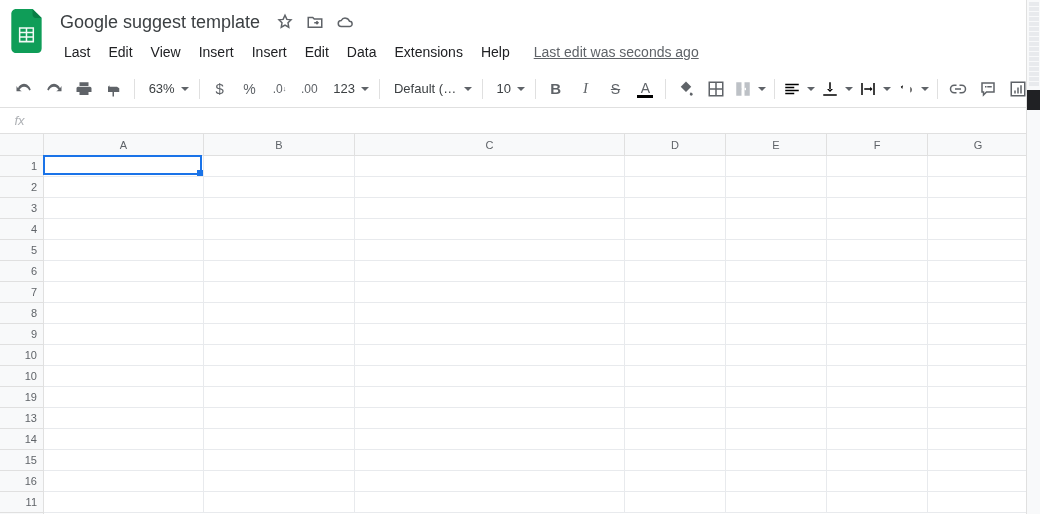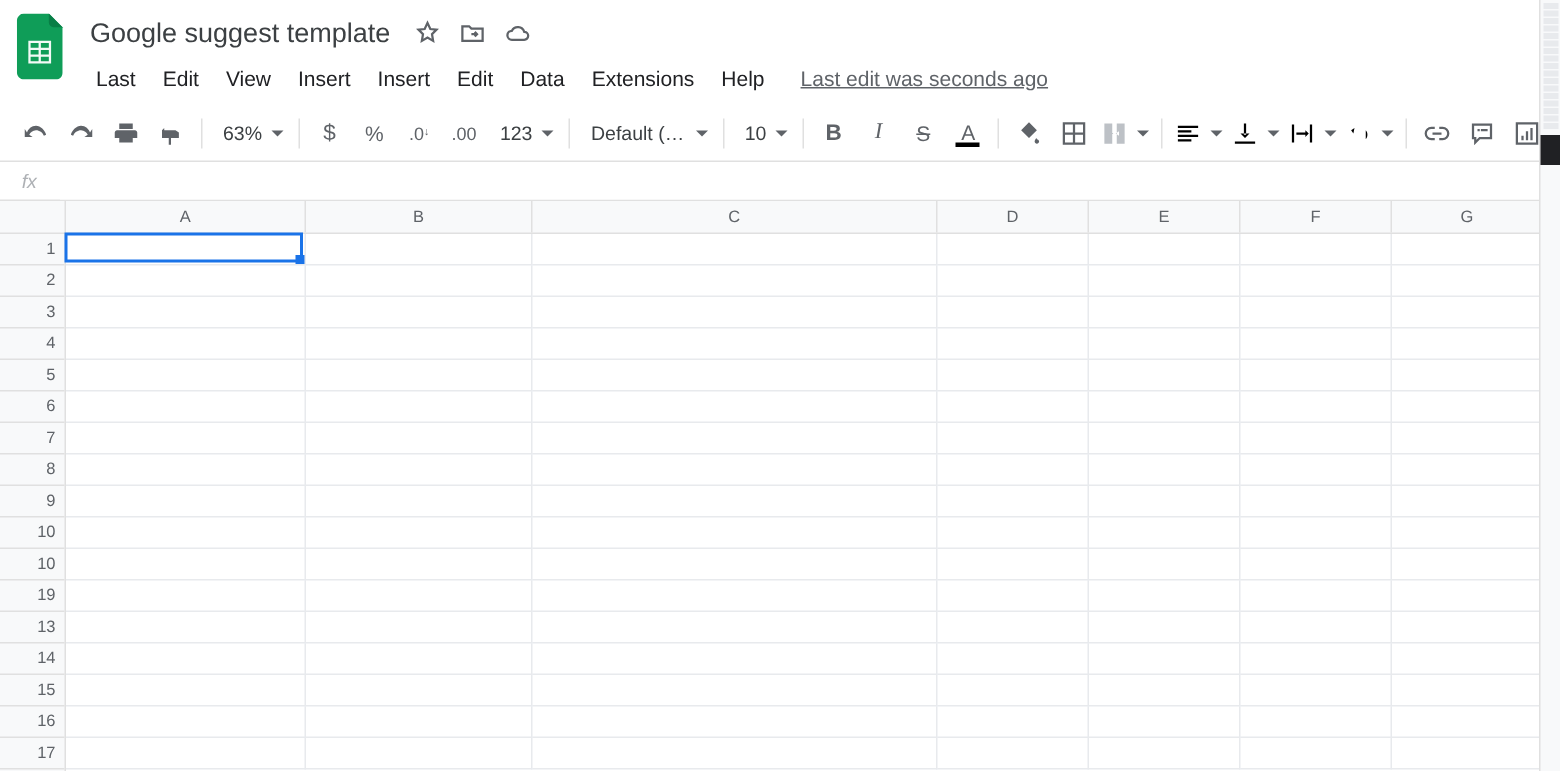--- a/index.html
+++ b/index.html
@@ -232,21 +232,21 @@
       <div class="rh">7</div>
       <div class="rh">8</div>
       <div class="rh">9</div>
       <div class="rh">10</div>
       <div class="rh">10</div>
       <div class="rh">19</div>
       <div class="rh">13</div>
       <div class="rh">14</div>
       <div class="rh">15</div>
       <div class="rh">16</div>
-      <div class="rh">17</div>
+      <div class="rh">11</div>
     </div>
   <div class="cells" id="cells">
 
   <div class="cell-row">
         <div class="cell" style="width: 160px;"></div>
         <div class="cell" style="width: 151px;"></div>
         <div class="cell" style="width: 270px;"></div>
         <div class="cell" style="width: 101px;"></div>
         <div class="cell" style="width: 101px;"></div>
         <div class="cell" style="width: 101px;"></div>

